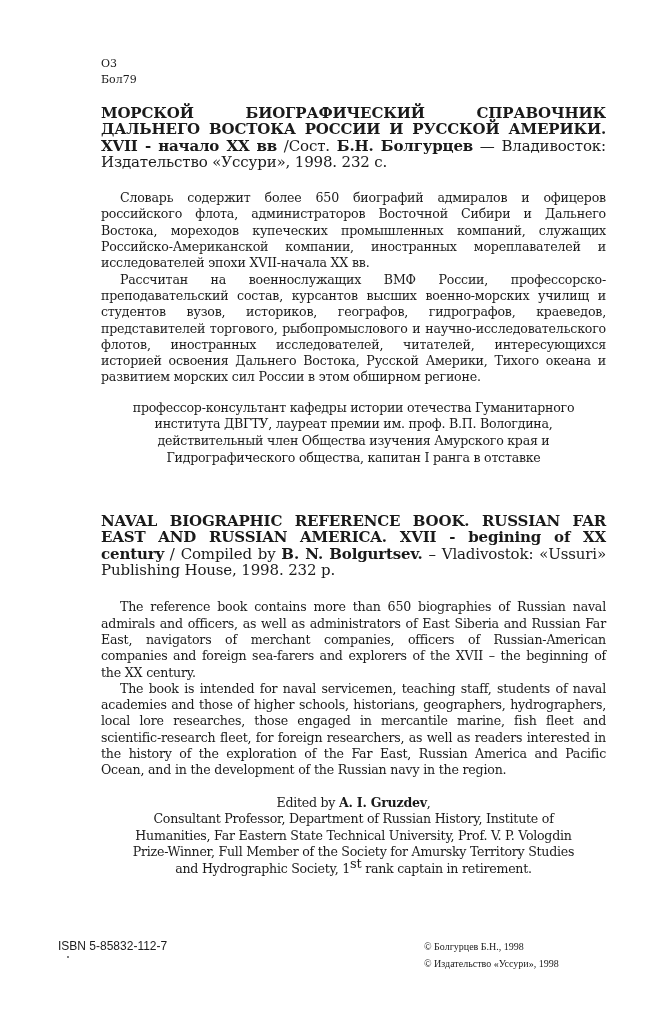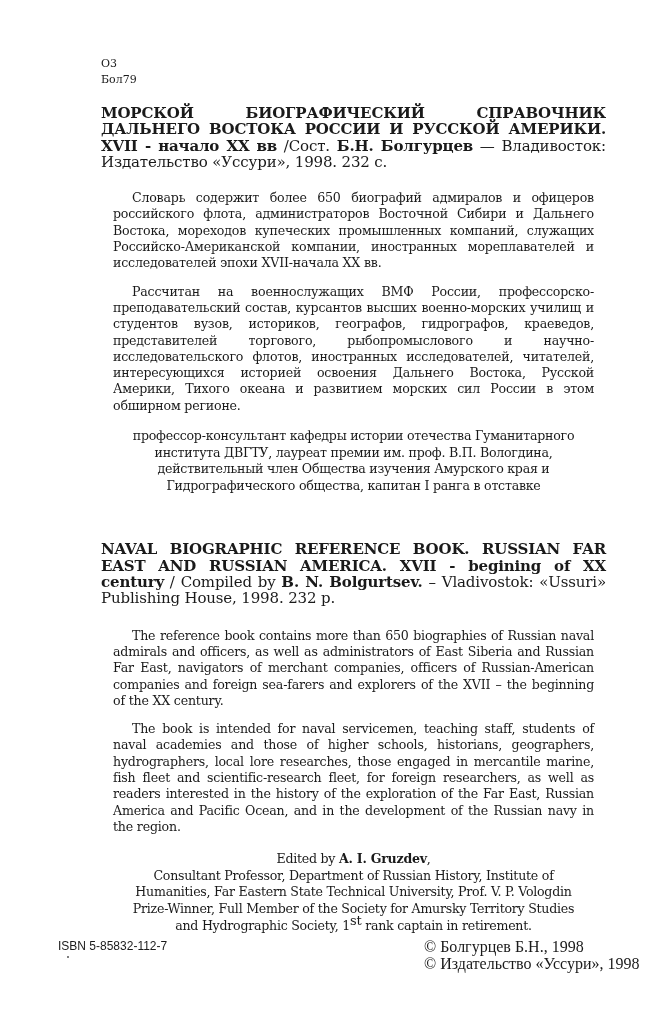--- a/index.html
+++ b/index.html
@@ -38,21 +38,21 @@
       font-weight: bold;
     }
     .abstract {
       margin-top: 20px;
       font-size: 12.6px;
       line-height: 16.3px;
       text-align: justify;
       letter-spacing: -0.2px;
     }
     .abstract p {
-      margin: 12px;
+      margin: 0;
       text-indent: 19px;
     }
     .editor {
       margin-top: 14px;
       font-size: 12.6px;
       line-height: 16.6px;
       text-align: center;
       letter-spacing: -0.25px;
     }
     .editor p { margin: 0; }
@@ -85,21 +85,21 @@
       top: 956px;
       width: 2px;
       height: 2px;
       background: #555;
       border-radius: 1px;
     }
     .footer-right {
       position: absolute;
       left: 424px;
       top: 938px;
-      font-size: 16px;
+      font-size: 10px;
       line-height: 17px;
       font-family: "Liberation Serif", serif;
     }
     .footer-right p { margin: 0; }
   </style>
 </head>
 <body>
 
 <div class="page">
 

